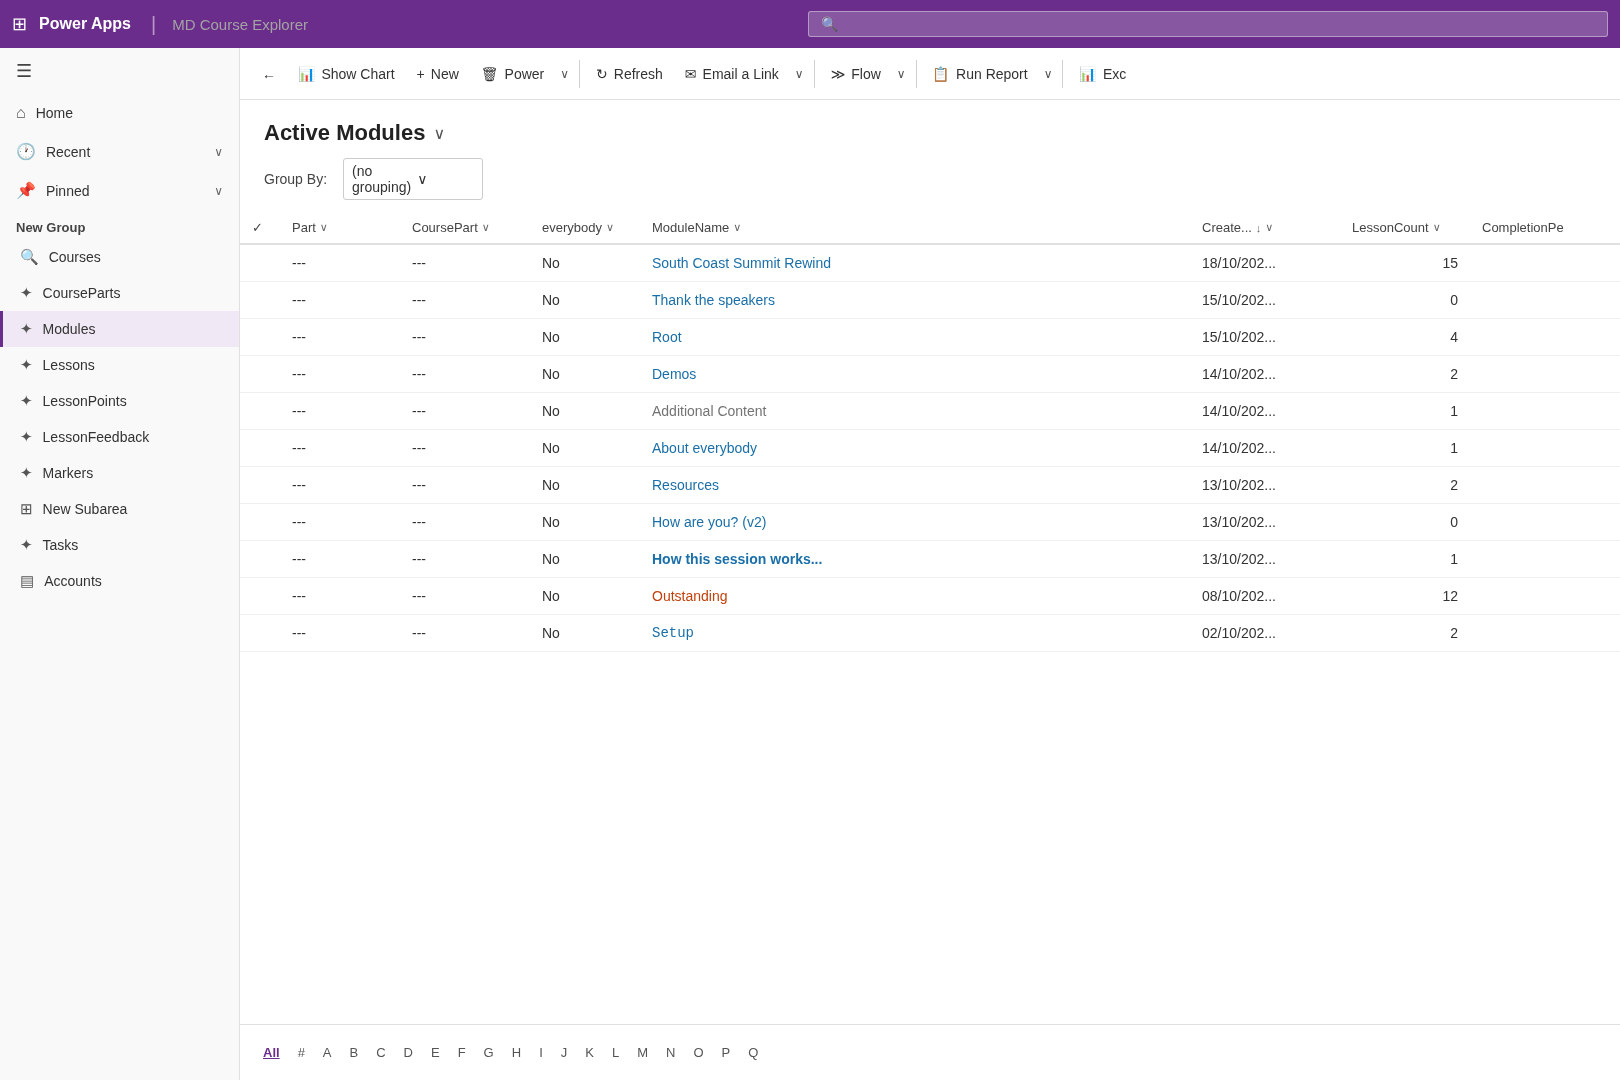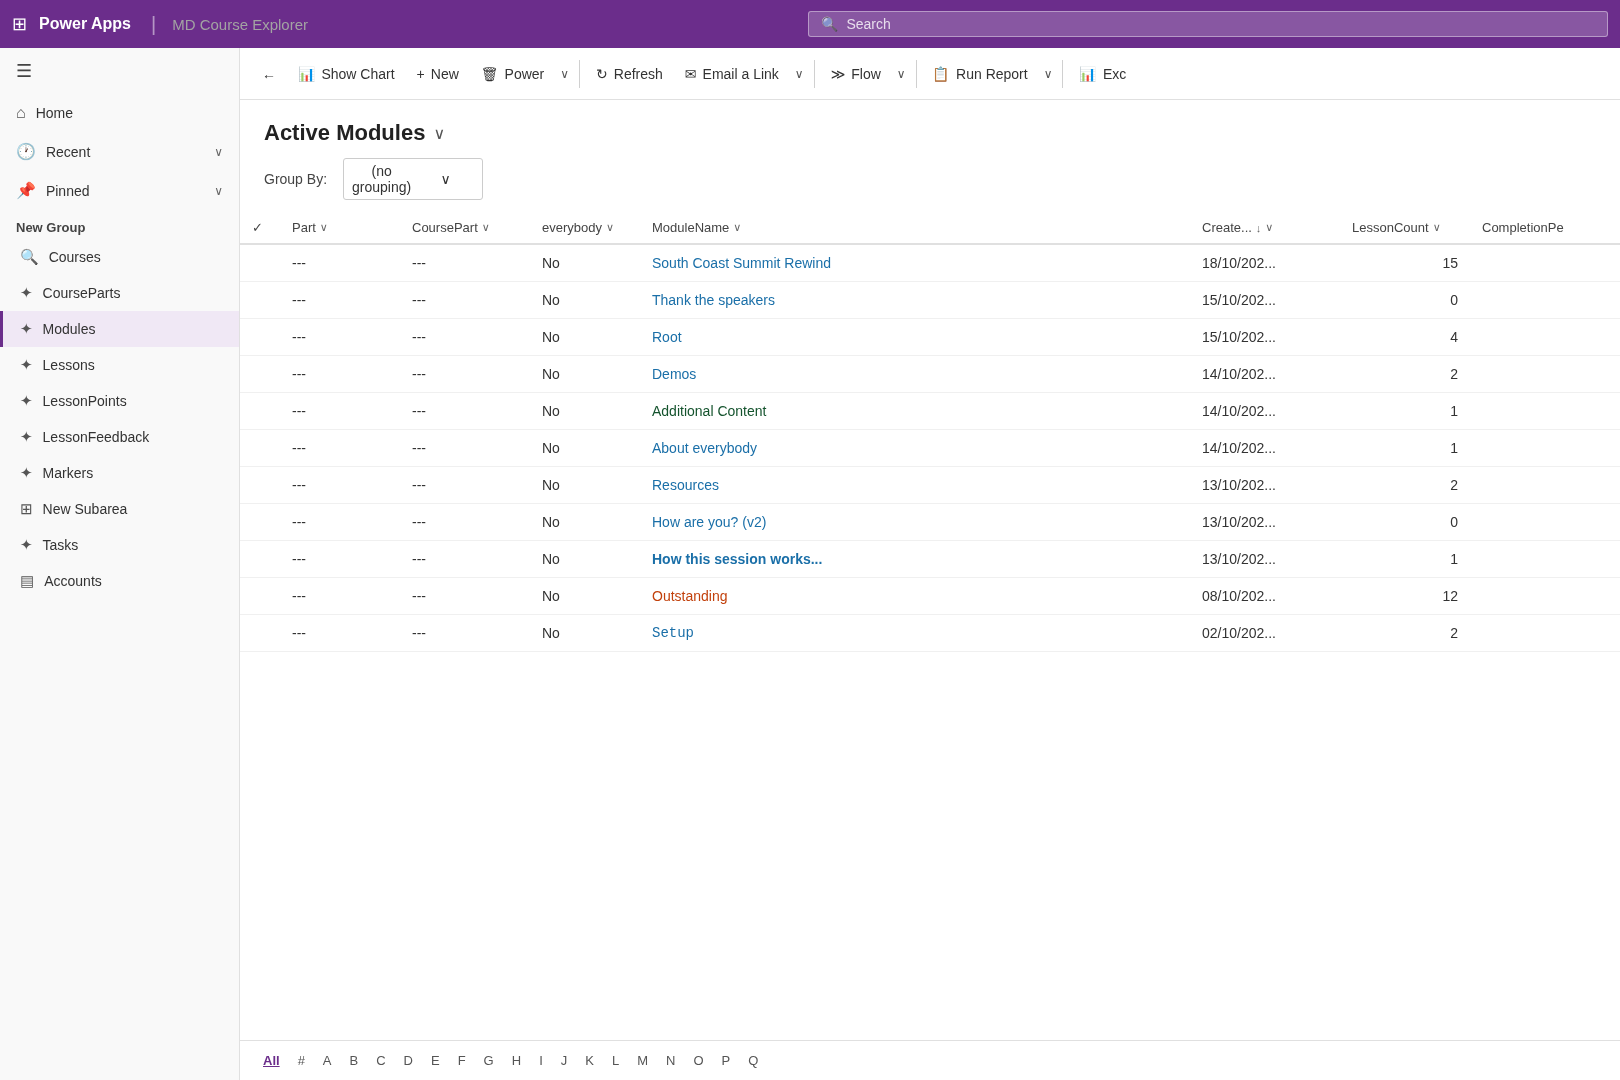--- a/index.html
+++ b/index.html
@@ -166,21 +166,20 @@
       font-size: 12px;
       color: #555;
     }
 
     
     .content-header {
       padding: 20px 24px 12px 24px;
       display: flex;
       flex-direction: column;
       gap: 12px;
-      text-align: center;
     }
     .page-title-row {
       display: flex;
       align-items: center;
       gap: 8px;
     }
     .page-title {
       font-size: 22px;
       font-weight: 600;
       color: #222;
@@ -257,21 +256,21 @@
     .col-ispremium { width: 110px; }
     .col-modulename { min-width: 300px; }
     .col-created { width: 150px; }
     .col-lessoncount { width: 130px; text-align: right; }
     .col-completionpe { width: 150px; }
     td.right { text-align: right; }
 
     
     .pagination-bar {
       border-top: 1px solid #e0e0e0;
-      padding: 8px 16px;
+      padding: 16px 16px;
       display: flex;
       align-items: center;
       gap: 4px;
       background: white;
       flex-shrink: 0;
     }
     .page-letter {
       padding: 4px 7px;
       font-size: 13px;
       color: #555;
@@ -283,21 +282,20 @@
 </head>
 <body>
 
 <div class="top-header">
   <span class="app-grid-icon">⊞</span>
   <span class="app-title">Power Apps</span>
   <span class="header-divider">|</span>
   <span class="app-subtitle">MD Course Explorer</span>
   <div class="search-bar">
     <span class="search-icon">🔍</span>
-    <input type="text" placeholder="Search" style="">
   </div>
 </div>
 
 <div class="main-layout">
 
   <div class="sidebar">
     <div class="sidebar-top">
       <span class="hamburger-icon">☰</span>
     </div>
 
@@ -528,21 +526,21 @@
     <td style="color:#1a6fa8;cursor:pointer;">Demos</td>
     <td>14/10/202...</td>
     <td class="right">2</td>
     <td></td>
   </tr>
             <tr>
     <td class="check-col"></td>
     <td>---</td>
     <td>---</td>
     <td>No</td>
-    <td style="color:#14532d;cursor:pointer;">Additional Content</td>
+    <td style="color:#737373;cursor:pointer;">Additional Content</td>
     <td>14/10/202...</td>
     <td class="right">1</td>
     <td></td>
   </tr>
             <tr>
     <td class="check-col"></td>
     <td>---</td>
     <td>---</td>
     <td>No</td>
     <td style="color:#1a6fa8;cursor:pointer;">About everybody</td>

